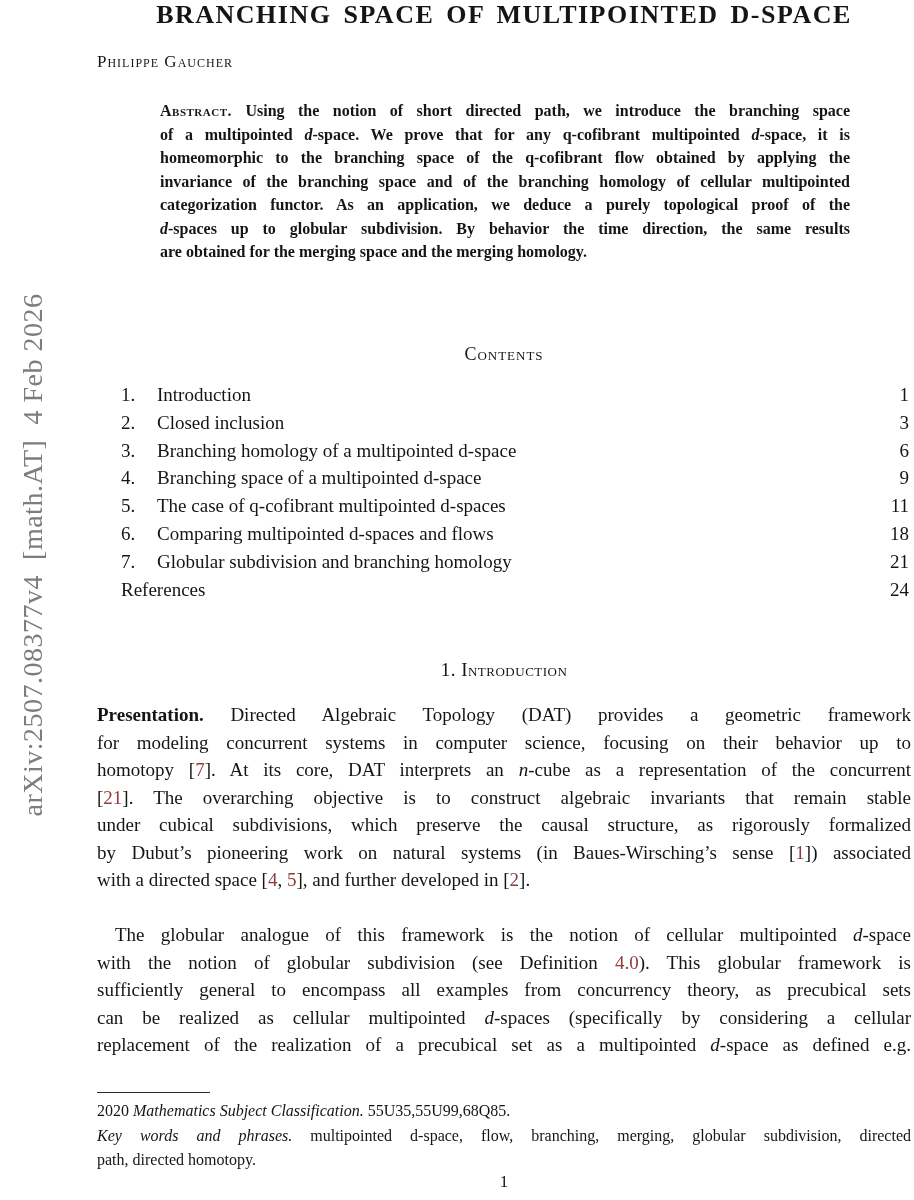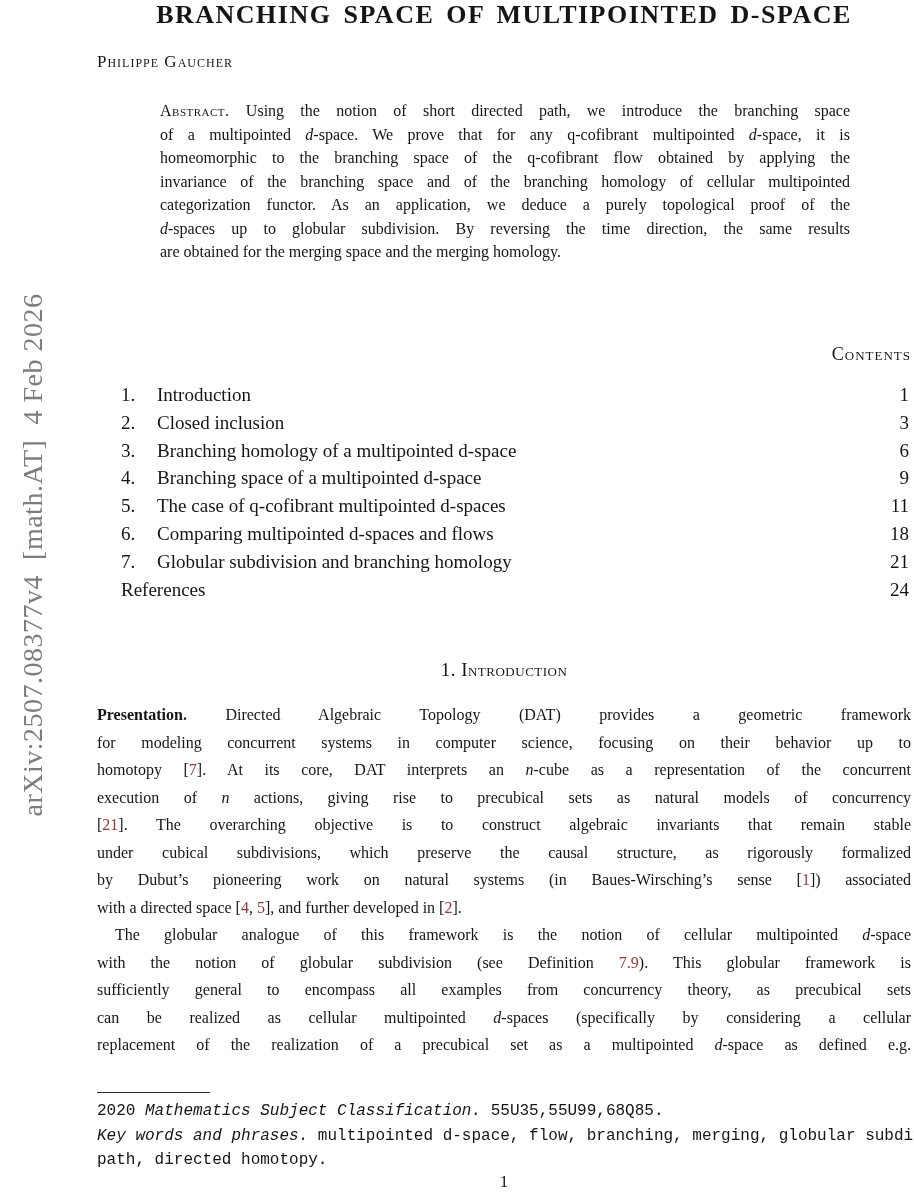--- a/index.html
+++ b/index.html
@@ -47,27 +47,28 @@
     font-variant: small-caps;
     font-size: 17px;
     letter-spacing: 1px;
   }
   .abstract {
     position: absolute;
     top: 99px;
     left: 63px;
     width: 690px;
     font-size: 16px;
+    font-weight: bold;
   }
   .abstract .tline { line-height: 23.5px; }
   .contents-heading {
     position: absolute;
     top: 344px;
     width: 100%;
-    text-align: right;
+    text-align: center;
     font-variant: small-caps;
     font-size: 18px;
     letter-spacing: 1px;
   }
   .toc { position: absolute; top: 381px; width: 100%; font-size: 19px; }
   .toc-row { position: relative; height: 27.8px; line-height: 27.8px; }
   .toc-num { position: absolute; left: 24px; }
   .toc-label { position: absolute; left: 60px; }
   .toc-label.noindent { left: 24px; }
   .toc-page { position: absolute; right: 2px; }
@@ -75,39 +76,38 @@
     position: absolute;
     top: 659px;
     width: 100%;
     text-align: center;
     font-variant: small-caps;
     font-size: 19px;
     letter-spacing: 0.5px;
   }
   .para1 { position: absolute; top: 701px; width: 100%; }
   .para2 { position: absolute; top: 921px; width: 100%; }
-  .body-text { font-size: 16px; }
+  .body-text { font-size: 19px; }
   .body-text .tline { line-height: 27.5px; }
   .tline {
     text-align: justify;
     text-align-last: justify;
     white-space: nowrap;
   }
   .tline.last { text-align-last: left; }
   .tline.indent { padding-left: 18px; }
   .seg-b { font-weight: bold; }
   .seg-i { font-style: italic; }
   .seg-c { color: #8f3b3b; cursor: pointer; }
   .seg-sc { font-variant: small-caps; letter-spacing: 0.5px; }
   .footnote {
     position: absolute;
     top: 1092px;
     width: 100%;
     font-size: 16px;
-    font-family: Liberation Mono, monospace;
   }
   .footnote-rule {
     width: 113px;
     border-top: 1.5px solid #2a2a2a;
     margin-bottom: 6px;
   }
   .footnote .tline { line-height: 24.5px; }
   .page-number {
     position: absolute;
     top: 1172px;
@@ -128,21 +128,21 @@
     <div class="paper-title">BRANCHING SPACE OF MULTIPOINTED D-SPACE</div>
 
     <div class="paper-author">Philippe Gaucher</div>
 
     <div class="abstract">
         <div class="tline"><span class="seg-sc">Abstract.</span><span class="seg-p"> Using the notion of short directed path, we introduce the branching space</span></div>
         <div class="tline"><span class="seg-p">of a multipointed </span><span class="seg-i">d</span><span class="seg-p">-space. We prove that for any q-cofibrant multipointed </span><span class="seg-i">d</span><span class="seg-p">-space, it is</span></div>
         <div class="tline"><span class="seg-p">homeomorphic to the branching space of the q-cofibrant flow obtained by applying the</span></div>
         <div class="tline"><span class="seg-p">invariance of the branching space and of the branching homology of cellular multipointed</span></div>
         <div class="tline"><span class="seg-p">categorization functor. As an application, we deduce a purely topological proof of the</span></div>
-        <div class="tline"><span class="seg-i">d</span><span class="seg-p">-spaces up to globular subdivision. By reversing the time direction, the same results</span></div>
+        <div class="tline"><span class="seg-i">d</span><span class="seg-p">-spaces up to globular subdivision. By behavior the time direction, the same results</span></div>
         <div class="tline last"><span class="seg-p">are obtained for the merging space and the merging homology.</span></div>
       </div>
 
     <div class="contents-heading">Contents</div>
 
     <div class="toc">
         <div class="toc-row">
           <span class="toc-num">1.</span>
           <span class="toc-label">Introduction</span>
           <span class="toc-page">1</span>
@@ -182,30 +182,29 @@
           <span class="toc-page">24</span>
         </div>
       </div>
 
     <div class="section-heading">1. Introduction</div>
 
     <div class="para1 body-text">
         <div class="tline"><span class="seg-b">Presentation.</span><span class="seg-p"> Directed Algebraic Topology (DAT) provides a geometric framework</span></div>
         <div class="tline"><span class="seg-p">for modeling concurrent systems in computer science, focusing on their behavior up to</span></div>
         <div class="tline"><span class="seg-p">homotopy [</span><span class="seg-c">7</span><span class="seg-p">]. At its core, DAT interprets an </span><span class="seg-i">n</span><span class="seg-p">-cube as a representation of the concurrent</span></div>
-        <div class="tline"><span class="seg-p">execution of </span><span class="seg-i">n</span><span class="seg-p"> actions, giving rise to precubical sets as natural models of concurrency</span></div>
         <div class="tline"><span class="seg-p">[</span><span class="seg-c">21</span><span class="seg-p">]. The overarching objective is to construct algebraic invariants that remain stable</span></div>
         <div class="tline"><span class="seg-p">under cubical subdivisions, which preserve the causal structure, as rigorously formalized</span></div>
         <div class="tline"><span class="seg-p">by Dubut’s pioneering work on natural systems (in Baues-Wirsching’s sense [</span><span class="seg-c">1</span><span class="seg-p">]) associated</span></div>
         <div class="tline last"><span class="seg-p">with a directed space [</span><span class="seg-c">4</span><span class="seg-p">, </span><span class="seg-c">5</span><span class="seg-p">], and further developed in [</span><span class="seg-c">2</span><span class="seg-p">].</span></div>
       </div>
 
     <div class="para2 body-text">
         <div class="tline indent"><span class="seg-p">The globular analogue of this framework is the notion of cellular multipointed </span><span class="seg-i">d</span><span class="seg-p">-space</span></div>
-        <div class="tline"><span class="seg-p">with the notion of globular subdivision (see Definition </span><span class="seg-c">7.9</span><span class="seg-p">). This globular framework is</span></div>
+        <div class="tline"><span class="seg-p">with the notion of globular subdivision (see Definition </span><span class="seg-c">4.0</span><span class="seg-p">). This globular framework is</span></div>
         <div class="tline"><span class="seg-p">sufficiently general to encompass all examples from concurrency theory, as precubical sets</span></div>
         <div class="tline"><span class="seg-p">can be realized as cellular multipointed </span><span class="seg-i">d</span><span class="seg-p">-spaces (specifically by considering a cellular</span></div>
         <div class="tline"><span class="seg-p">replacement of the realization of a precubical set as a multipointed </span><span class="seg-i">d</span><span class="seg-p">-space as defined e.g.</span></div>
       </div>
 
     <div class="footnote">
       <div class="footnote-rule"></div>
       <div>
           <div class="tline last"><span class="seg-p">2020 </span><span class="seg-i">Mathematics Subject Classification.</span><span class="seg-p"> 55U35,55U99,68Q85.</span></div>
           <div class="tline"><span class="seg-i">Key words and phrases.</span><span class="seg-p"> multipointed d-space, flow, branching, merging, globular subdivision, directed</span></div>

